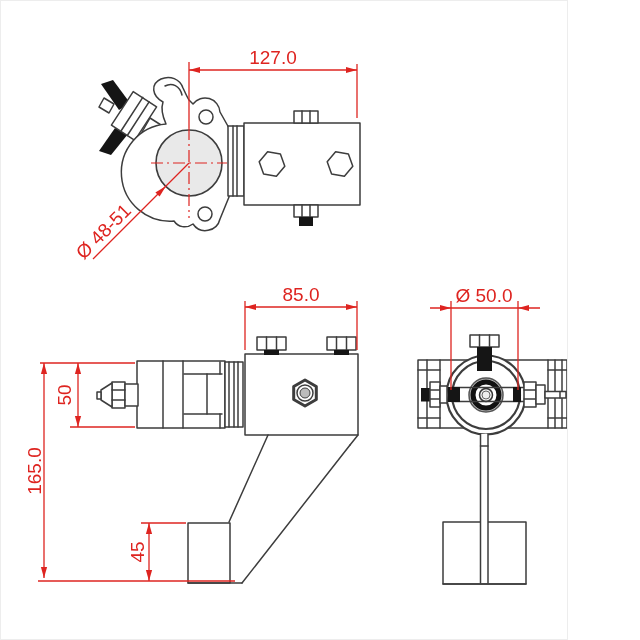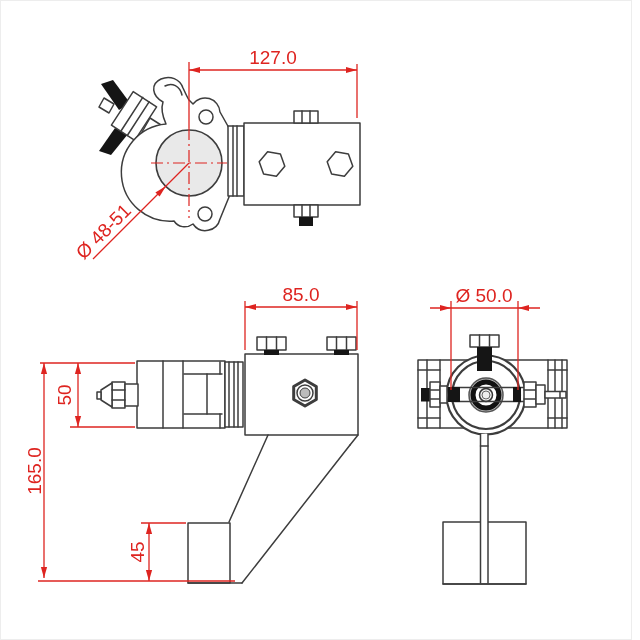--- a/index.html
+++ b/index.html
@@ -1,20 +1,20 @@
 <!DOCTYPE html>
 <html style="--line: #3d3d3d; --dimension: #de2420; --dark-fill: #151515; --tube-fill: #e9e9e9; --background: #ffffff; --frame-border: #ededed;"><head>
 <meta charset="utf-8">
 <style>
   :root{
     --line:#3d3d3d; --dimension:#de2420; --dark-fill:#151515;
     --tube-fill:#e9e9e9; --background:#ffffff; --frame-border:#ededed;
   }
   html,body{margin:0;padding:0;background:#fff;}
-  .stage{position:relative;width:632px;height:640px;background:var(--background);
+  .stage{position:relative;width:568px;height:640px;background:var(--background);
          font-family:"Liberation Sans",sans-serif;overflow:hidden;text-align:center;}
   .frame{position:absolute;inset:0;border:1px solid var(--frame-border);pointer-events:none;}
   svg{position:absolute;left:0;top:0;}
   .ln{stroke:var(--line);stroke-width:1.5;fill:none;stroke-linejoin:round;stroke-linecap:round;}
   .lnf{stroke:var(--line);stroke-width:1.5;fill:#fff;stroke-linejoin:round;}
   .ln2{stroke-width:2.2;}
   .ln3{stroke-width:3;}
   .dk{fill:var(--dark-fill);stroke:none;}
   .gray{fill:var(--tube-fill);stroke:var(--line);stroke-width:1.6;}
   .dim{stroke:var(--dimension);stroke-width:1.3;fill:none;stroke-linecap:butt;}

